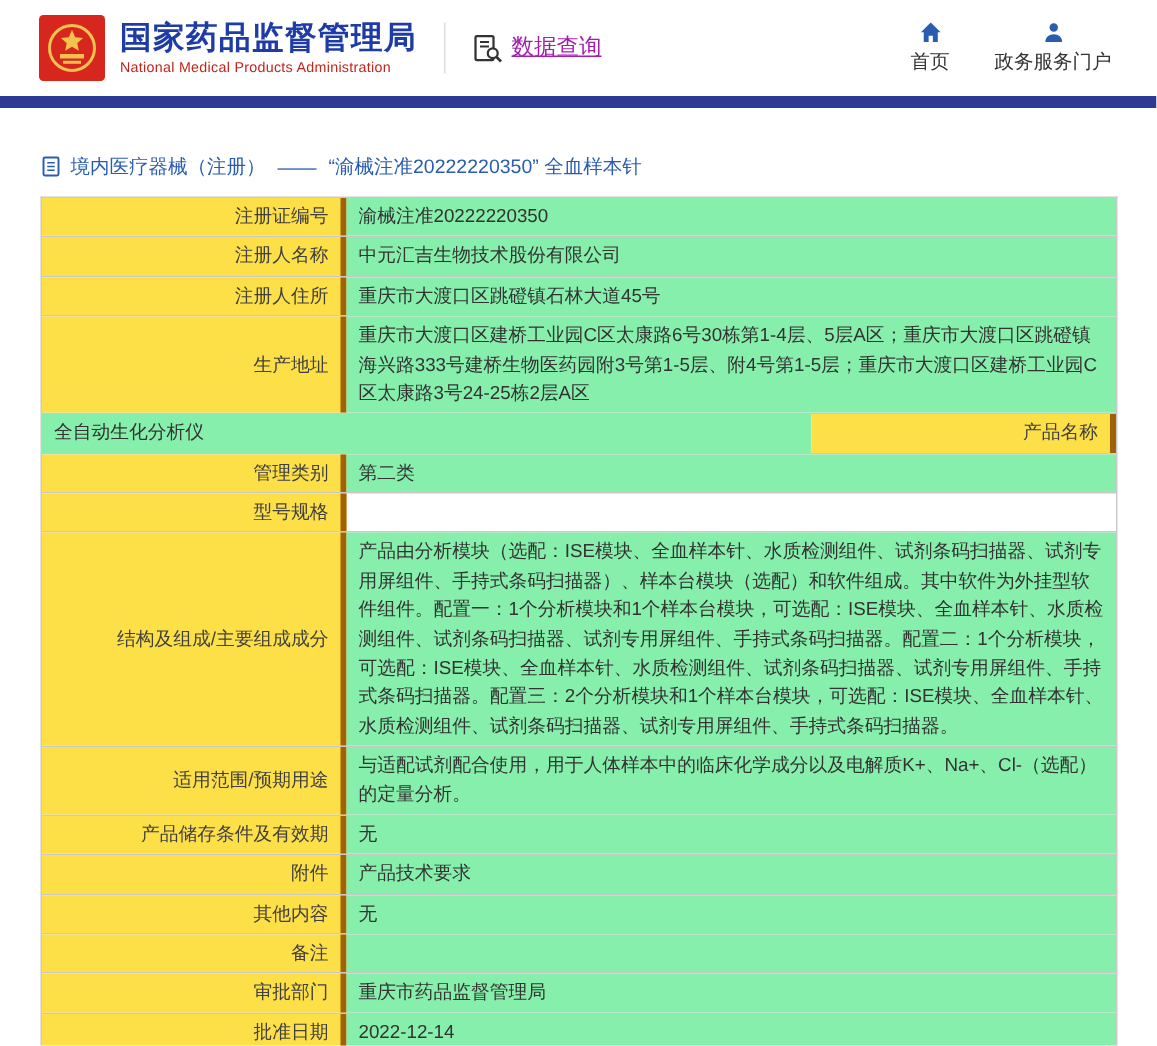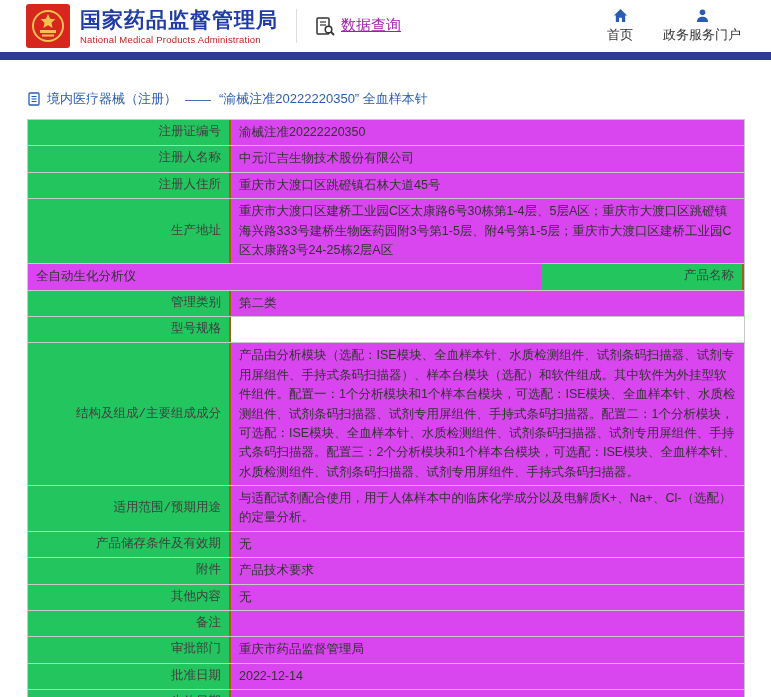--- a/index.html
+++ b/index.html
@@ -2,21 +2,21 @@
 <html><head>
 <meta charset="utf-8">
 <style>
   * { margin: 0; padding: 0; box-sizing: border-box; }
   html, body { width: 771px; height: 697px; overflow: hidden; background: #fff; }
   body { font-family: "Liberation Sans", "DejaVu Sans", sans-serif; color: #333; }
 
   
   .header {
     display: flex; align-items: center;
-    height: 52px; padding: 0 26px; background: #fff;
+    height: 64px; padding: 0 26px; background: #fff;
   }
   .logo-block { display: flex; align-items: center; gap: 10px; }
   .logo { width: 44px; height: 44px; flex: 0 0 auto; }
   .title-block { display: flex; flex-direction: column; justify-content: center; }
   .agency-cn { font-size: 21px; font-weight: bold; color: #1f3ca6; letter-spacing: 1px; line-height: 1.2; }
   .agency-en { font-size: 9.5px; color: #c0251c; margin-top: 2px; letter-spacing: 0.2px; }
   .v-divider { width: 1px; height: 34px; background: #ddd; margin: 0 18px; }
   .data-query { display: flex; gap: 6px; font-size: 15px; color: #a21caf; cursor: pointer; text-decoration: underline; }
   .header-spacer { flex: 1; }
   .top-nav { display: flex; gap: 30px; padding-right: 4px; }
@@ -38,28 +38,28 @@
   .reg-table {
     margin: 0 26px 0 27px;
     border: 1px solid #c9c9c9;
     border-bottom: none;
     font-size: 12.5px;
   }
   .row { display: flex; border-bottom: 1px solid #c9c9c9; min-height: 23px; }
   .cell { padding: 3px 8px; line-height: 1.55; }
   .cell.label {
     width: 203px; flex: 0 0 203px;
-    background: #22c55e;
-    border-right: 2px solid #a16207;
+    background: #fde047;
+    border-right: 4px solid #a16207;
     text-align: right;
     color: #404040;
-    display: flex; align-items: center; justify-content: flex-end; font-family: Liberation Mono, monospace;
+    display: flex; align-items: center; justify-content: flex-end;
   }
   .cell.value {
-    flex: 1; background: #d946ef; color: #333;
+    flex: 1; background: #86efac; color: #333;
     white-space: pre-line;
     display: flex; align-items: center;
   }
 </style>
 </head>
 <body>
 
 <div class="header">
   <div class="logo-block">
     <svg class="logo" viewBox="0 0 44 44" width="44" height="44">

